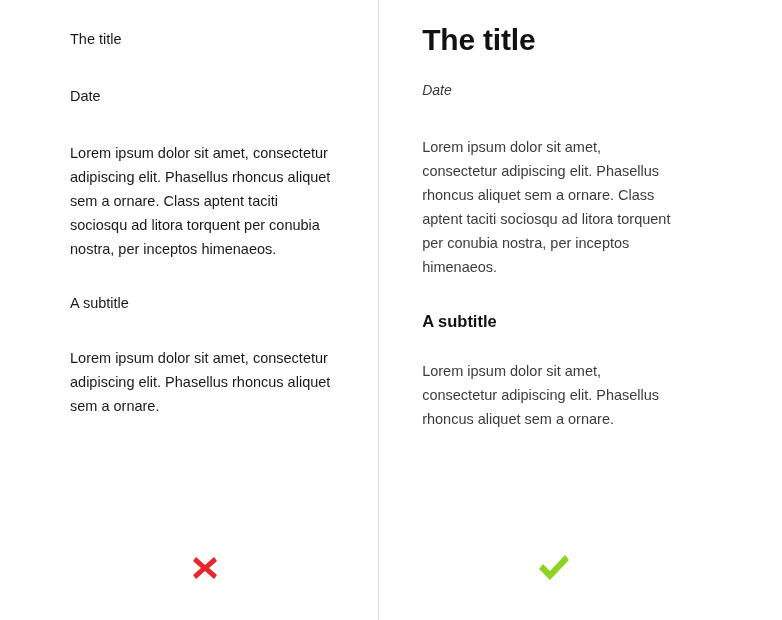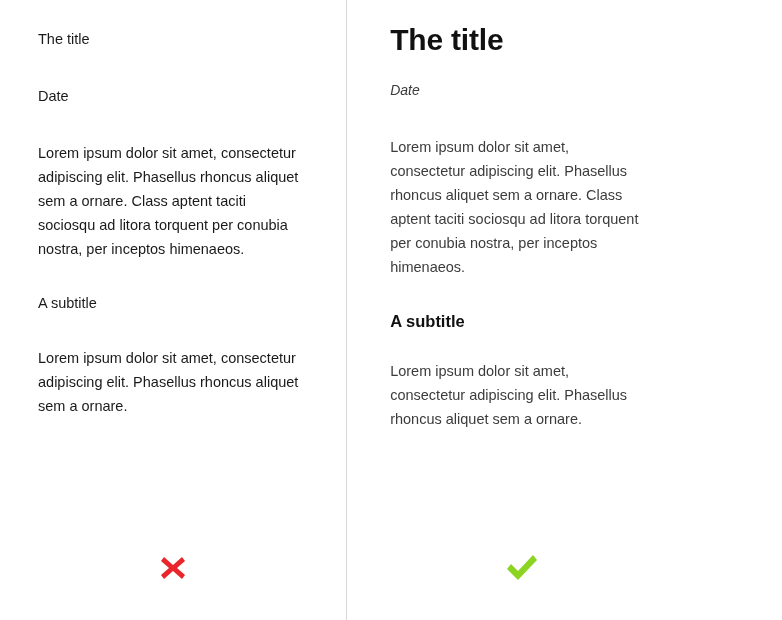--- a/index.html
+++ b/index.html
@@ -12,20 +12,21 @@
     background: #ffffff;
     font-family: "Liberation Sans", sans-serif;
     color: #1a1a1a;
     overflow: hidden;
   }
   .comparison {
     display: flex;
     width: 696px;
     height: 620px;
     box-sizing: border-box;
+    margin-left: 32px;
   }
   .panel {
     position: relative;
     box-sizing: border-box;
     height: 620px;
   }
   .panel-bad {
     width: 390px;
     padding: 28px 40px 0 38px;
   }

